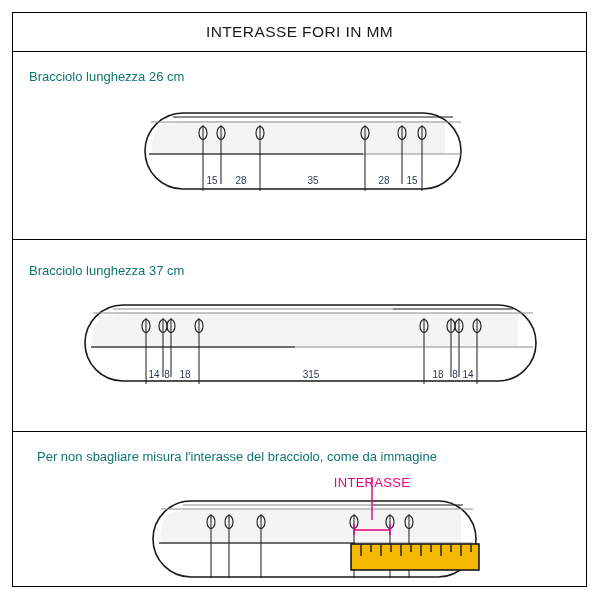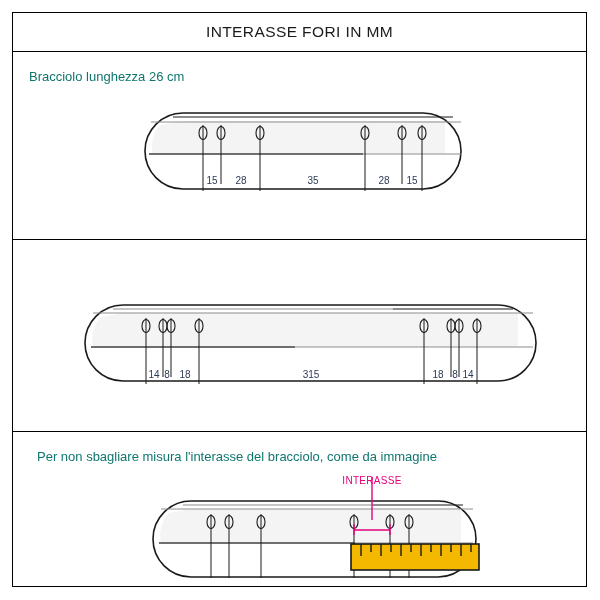--- a/index.html
+++ b/index.html
@@ -4,21 +4,21 @@
 <style>
   html,body{margin:0;padding:0;background:#ffffff;}
   body{width:600px;height:600px;font-family:"Liberation Sans",sans-serif;color:#1a1a1a;}
   #sheet{position:absolute;left:0;top:0;width:600px;height:600px;}
   .frame{position:absolute;left:12px;top:12px;width:575px;height:575px;border:1.5px solid #000;box-sizing:border-box;}
   .divider{position:absolute;left:0;width:100%;height:0;border-top:1.5px solid #000;}
   .title-txt{position:absolute;left:0;top:0;width:100%;text-align:center;font-size:15.5px;letter-spacing:.4px;color:#1a1a1a;}
   .panel-label{position:absolute;font-size:13px;color:#0f766e;white-space:nowrap;}
   .armrest{position:absolute;}
   .dimnum{position:absolute;font-size:10px;color:#2d3a56;text-align:right;transform:translateX(-50%);white-space:nowrap;}
-  .interasse-lbl{position:absolute;font-size:10px;color:#e5007d;text-align:center;transform:translateX(-50%);white-space:nowrap;letter-spacing:.3px;}
+  .interasse-lbl{position:absolute;font-size:13px;color:#e5007d;text-align:center;transform:translateX(-50%);white-space:nowrap;letter-spacing:.3px;}
 </style>
 </head>
 <body>
 
 <div id="sheet">
   <div class="frame">
 
     <div style="position:absolute;left:0;top:0;width:100%;height:38px;">
       <div class="title-txt" style="top:10px;">INTERASSE FORI IN MM</div>
     </div>
@@ -56,20 +56,21 @@
 
       <div class="dimnum" style="left:199px;top:124px;">15</div>
       <div class="dimnum" style="left:228px;top:124px;">28</div>
       <div class="dimnum" style="left:300px;top:124px;">35</div>
       <div class="dimnum" style="left:371px;top:124px;">28</div>
       <div class="dimnum" style="left:399px;top:124px;">15</div>
     </div>
     <div class="divider" style="top:226px;"></div>
 
     <div style="position:absolute;left:0;top:226px;width:100%;height:192px;">
+      <div class="panel-label" style="left:16px;top:24px;">Bracciolo lunghezza 37 cm</div>
 
       <svg class="armrest" style="left:0;top:0;" width="573" height="192" viewBox="0 0 573 192">
         <path d="M 110,66 L 485,66 A 38,38 0 0 1 485,142 L 110,142 A 38,38 0 0 1 110,66 Z" fill="#ffffff" stroke="#1a1a1a" stroke-width="1.6"></path>
         <path d="M 110,74 L 505,74 L 505,108 L 80,108 A 33,33 0 0 1 88,78 Z" fill="#f4f4f4" stroke="none"></path>
         <line x1="80" y1="74" x2="520" y2="74" stroke="#8d8d8d" stroke-width="1"></line>
         <line x1="100" y1="70" x2="380" y2="70" stroke="#8d8d8d" stroke-width="1.1"></line>
         <line x1="380" y1="70" x2="500" y2="70" stroke="#1a1a1a" stroke-width="1.1"></line>
         <line x1="78" y1="108" x2="520" y2="108" stroke="#8d8d8d" stroke-width="1.2"></line>
         <line x1="78" y1="108" x2="282" y2="108" stroke="#1a1a1a" stroke-width="1.1"></line>
 

